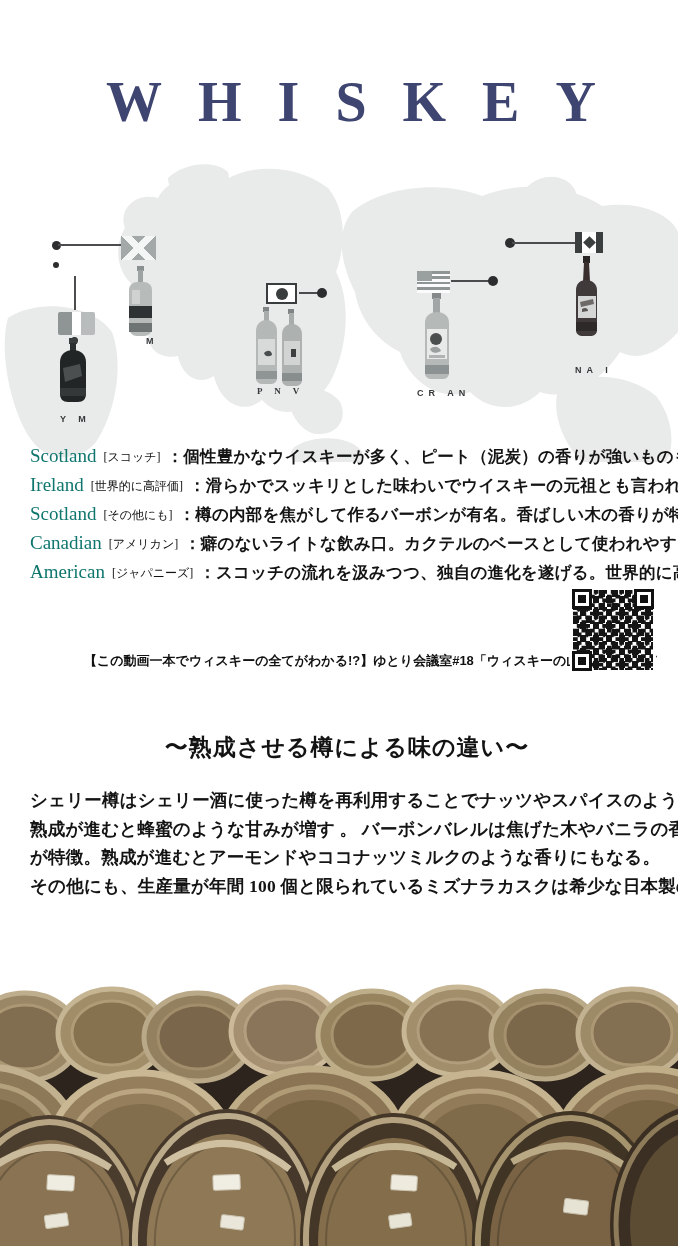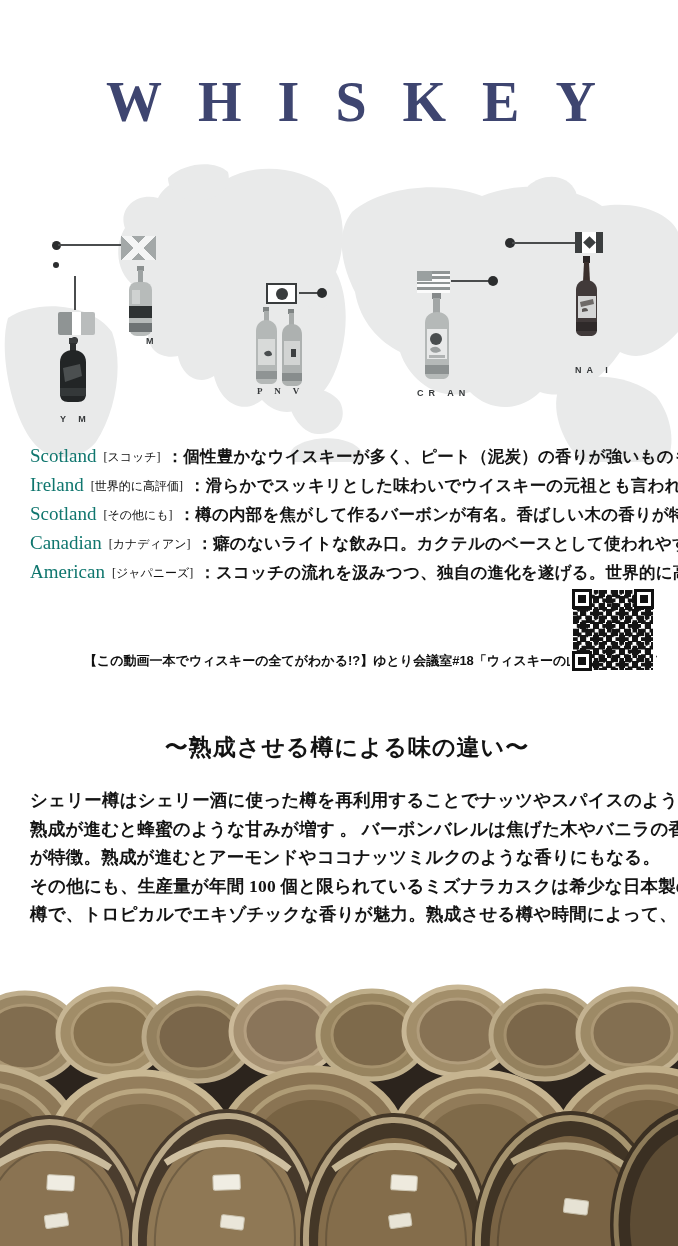--- a/index.html
+++ b/index.html
@@ -193,21 +193,21 @@
       <span class="type-kana">[世界的に高評価]</span>
       <span class="type-desc">：滑らかでスッキリとした味わいでウイスキーの元祖とも言われている。</span>
     </div>
     <div class="type-row">
       <span class="type-name">Scotland</span>
       <span class="type-kana">[その他にも]</span>
       <span class="type-desc">：樽の内部を焦がして作るバーボンが有名。香ばしい木の香りが特徴。</span>
     </div>
     <div class="type-row">
       <span class="type-name">Canadian</span>
-      <span class="type-kana">[カナディアン]</span>
+      <span class="type-kana">[アメリカン]</span>
       <span class="type-desc">：癖のないライトな飲み口。カクテルのベースとして使われやすい。</span>
     </div>
     <div class="type-row">
       <span class="type-name">American</span>
       <span class="type-kana">[ジャパニーズ]</span>
       <span class="type-desc">：スコッチの流れを汲みつつ、独自の進化を遂げる。世界的に高評価。</span>
     </div>
   </div>
 
   <div class="video-caption">【この動画一本でウィスキーの全てがわかる!?】ゆとり会議室#18「ウィスキーの山崎」について</div>
@@ -218,21 +218,20 @@
     <div class="qr-finder bl"></div>
   </div>
 
   <h2 class="section-heading">〜熟成させる樽による味の違い〜</h2>
 
   <div class="barrel-text">
     <div class="barrel-line">シェリー樽はシェリー酒に使った樽を再利用することでナッツやスパイスのような香り、</div>
     <div class="barrel-line">熟成が進むと蜂蜜のような甘みが増す 。 バーボンバレルは焦げた木やバニラの香り</div>
     <div class="barrel-line">が特徴。熟成が進むとアーモンドやココナッツミルクのような香りにもなる。</div>
     <div class="barrel-line">その他にも、生産量が年間 100 個と限られているミズナラカスクは希少な日本製の</div>
-    <div class="barrel-line">樽で、トロピカルでエキゾチックな香りが魅力。熟成させる樽や時間によって、</div>
   </div>
 
   <svg class="barrels" width="678" height="271" viewBox="0 0 678 271">
 
     <path d="M0,70 Q30,38 62,58 Q100,30 140,52 Q178,26 218,50 Q258,22 300,50 Q340,24 382,52 Q420,28 460,54 Q500,28 540,54 Q580,30 620,56 Q650,38 678,58 L678,271 L0,271 Z" fill="#2c241d"></path>
 
     <g>
       <g transform="translate(25,62)">
           <ellipse rx="54" ry="44" fill="#97относ"></ellipse>
           <ellipse rx="54" ry="44" fill="#9a8765"></ellipse>

